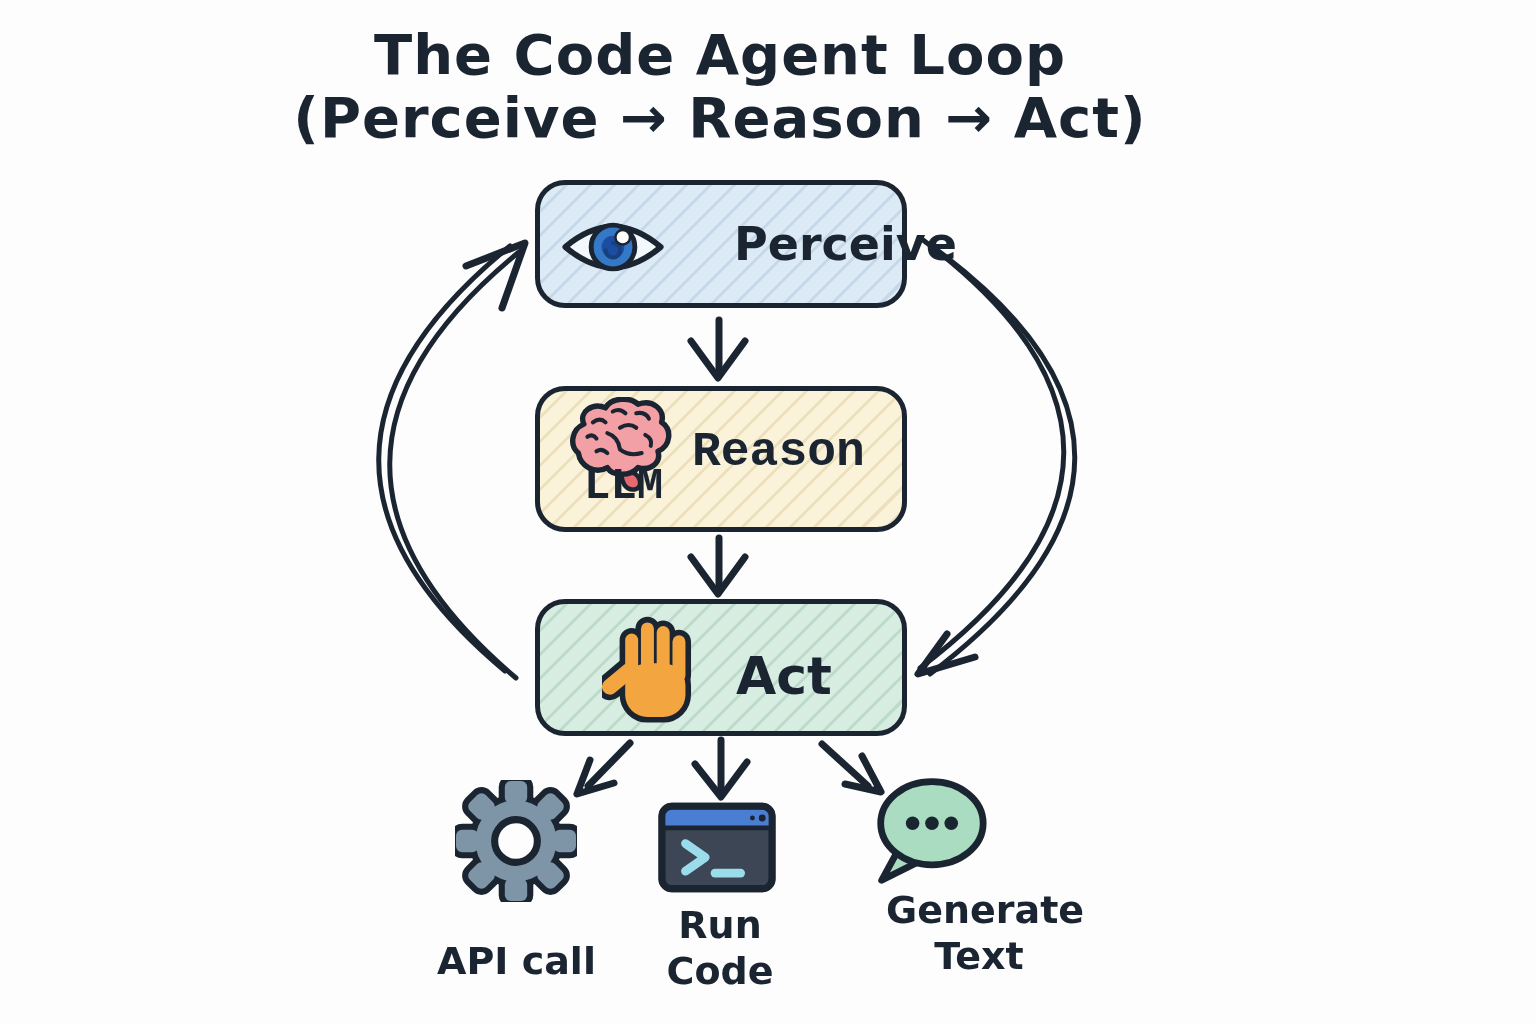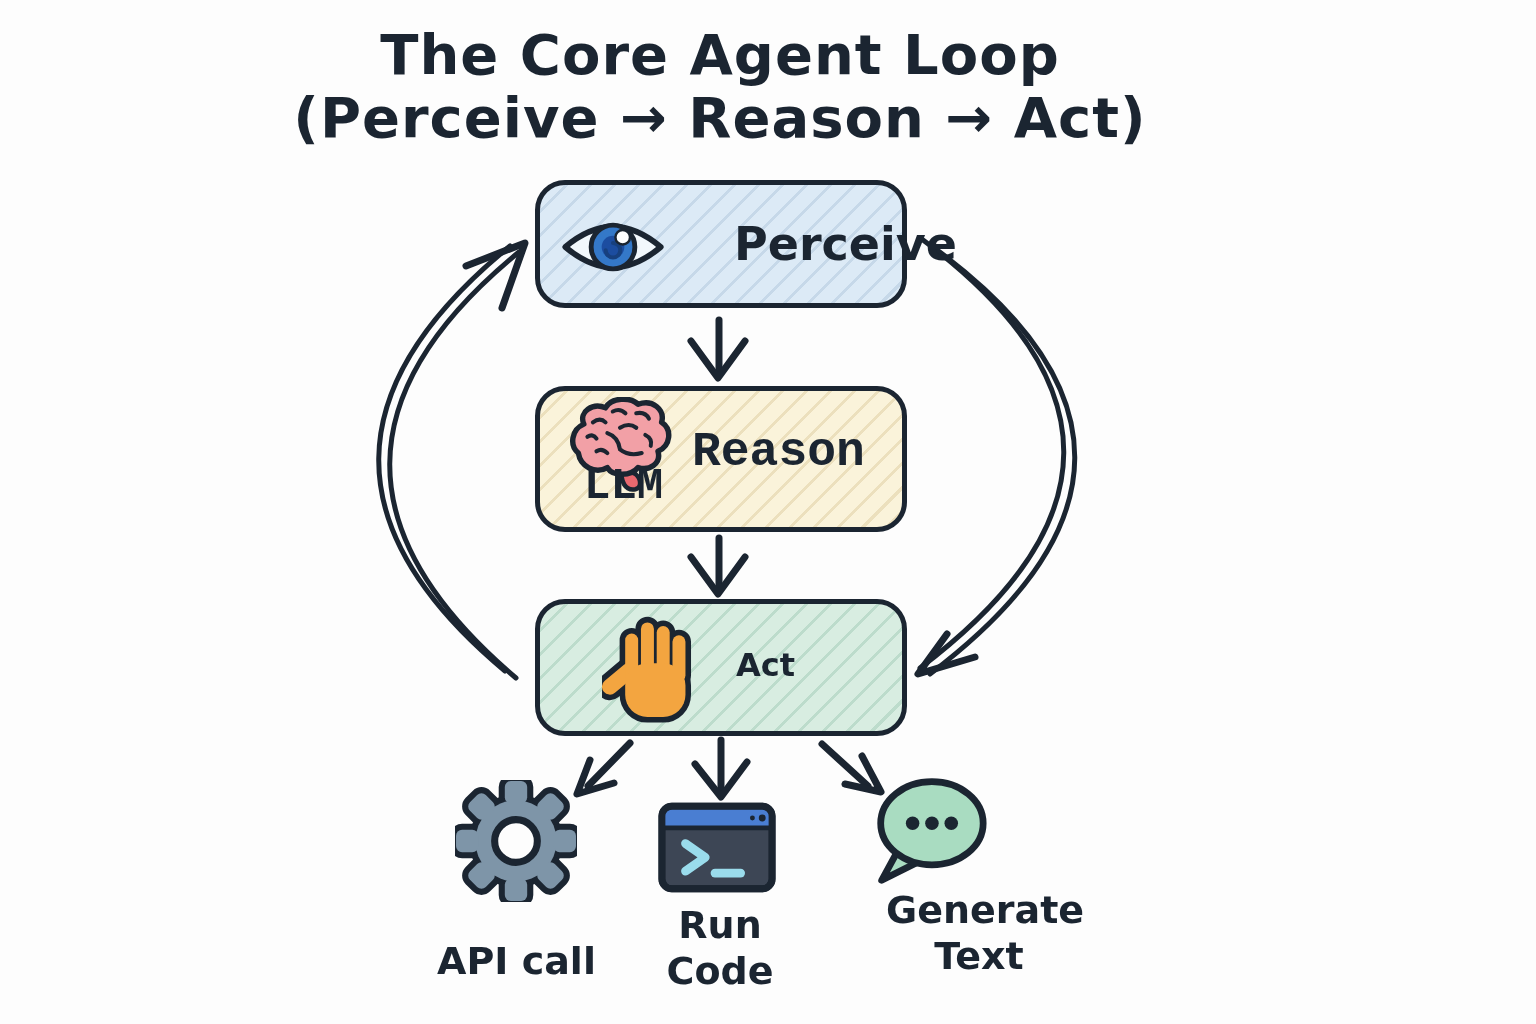--- a/index.html
+++ b/index.html
@@ -33,21 +33,21 @@
   }
   .box-act{
     top:599px;height:137px;
     background:repeating-linear-gradient(135deg, rgba(100,165,135,0.24) 0 3px, rgba(0,0,0,0) 3px 17px), var(--act_fill);
   }
   .box-label{
     position:absolute;font-weight:700;color:var(--ink);
   }
   .perceive-label{left:160px;top:32px;font-size:46px;margin-left:34px;}
   .reason-label{left:152px;top:34px;font-size:48px;}
-  .act-label{left:196px;top:42px;font-size:32px;}
+  .act-label{left:196px;top:42px;font-size:52px;}
   .llm-badge{position:absolute;left:44px;bottom:16px;font-size:44px;font-weight:700;color:var(--ink);}
   .box-icon{position:absolute;}
   .eye-pos{left:16px;top:28px;}
   .brain-pos{left:22px;top:6px;}
   .hand-pos{left:62px;top:12px;}
   .output-icon{position:absolute;}
   .gear-pos{left:455px;top:780px;}
   .terminal-pos{left:658px;top:802px;}
   .bubble-pos{left:872px;top:776px;}
   .output-label{
@@ -99,21 +99,21 @@
       </g>
 
       <g stroke-width="7">
         <path d="M 822 744 L 868 786"></path>
         <path d="M 862 756 L 881 792 L 845 784"></path>
       </g>
     </g>
   </svg>
 
   <div class="title">
-    <div>The Core Agent Loop</div>
+    <div>The Code Agent Loop</div>
     <div>(Perceive → Reason → Act)</div>
   </div>
 
   <div class="box box-perceive">
     <svg class="box-icon eye-pos" width="114" height="68" viewBox="0 0 130 84">
       <path d="M 6 42 Q 65 -8 124 42 Q 65 92 6 42 Z" fill="var(--eye_white)" stroke="var(--ink)" stroke-width="7" stroke-linejoin="round"></path>
       <circle cx="65" cy="42" r="27" fill="var(--eye_iris)" stroke="var(--ink)" stroke-width="6"></circle>
       <circle cx="65" cy="42" r="14" fill="var(--eye_pupil)"></circle>
       <path d="M 56 46 a 9 9 0 1 0 9 -9" fill="none" stroke="#17407e" stroke-width="5" stroke-linecap="round"></path>
       <circle cx="77" cy="30" r="9" fill="#ffffff" stroke="var(--ink)" stroke-width="3"></circle>

